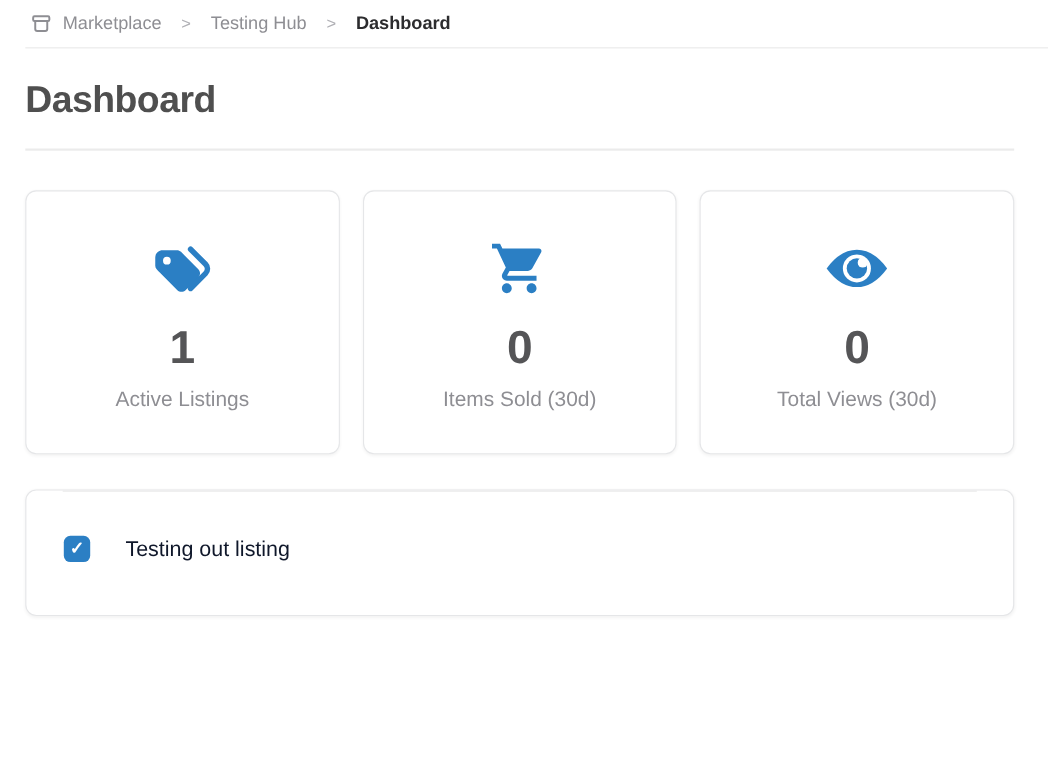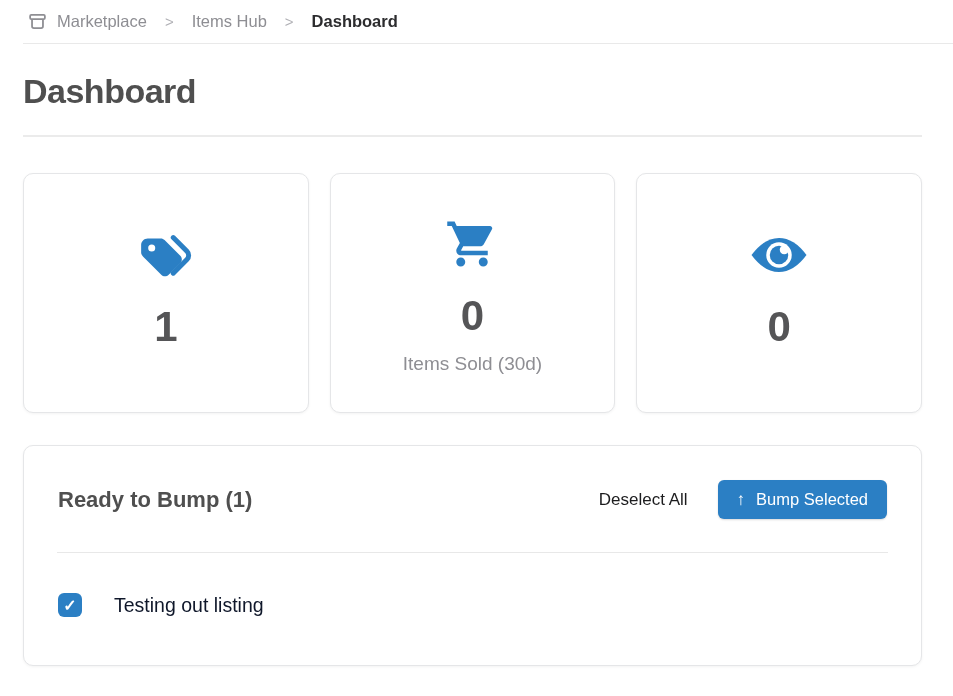--- a/index.html
+++ b/index.html
@@ -149,41 +149,42 @@
 
 <div class="breadcrumb-bar">
   <span class="store-icon">
     <svg width="19" height="19" viewBox="0 0 16 16" fill="none" stroke="#8e8e93" stroke-width="1.5" stroke-linejoin="round">
       <rect x="1.8" y="2.4" width="12.4" height="3.6" rx="1"></rect>
       <path d="M3.4 6.2 V12 a1.6 1.6 0 0 0 1.6 1.6 h6 a1.6 1.6 0 0 0 1.6 -1.6 V6.2"></path>
     </svg>
   </span>
   <span class="crumb">Marketplace</span>
   <span class="crumb-sep">&gt;</span>
-  <span class="crumb">Items Hub</span>
+  <span class="crumb">Testing Hub</span>
   <span class="crumb-sep">&gt;</span>
   <span class="crumb current">Dashboard</span>
 </div>
 <div class="bc-divider"></div>
 
 <div class="main">
   <h1 class="page-title">Dashboard</h1>
   <div class="title-divider"></div>
 
   <div class="stats">
 
     <div class="stat-card">
       <span class="stat-icon">
         <svg width="58" height="54" viewBox="0 0 28 24" fill="none">
           <path fill="#2b7fc4" d="M2 7.2 C2 5.4 3.4 4 5.2 4 h6.3 c0.7 0 1.3 0.26 1.8 0.74 l7.6 7.6 c1 1 1 2.6 0 3.6 l-5.6 5.6 c-1 1-2.6 1-3.6 0 L4.1 13.9 C3 12.8 2 12 2 10.8 Z"></path>
           <circle cx="7.1" cy="8.6" r="1.7" fill="#ffffff"></circle>
           <path d="M17.5 3.6 l6.6 6.6 c1.1 1.1 1.1 2.9 0 4 l-6.6 6.6" stroke="#2b7fc4" stroke-width="2.4" stroke-linecap="round" fill="none"></path>
         </svg>
       </span>
       <div class="stat-value">1</div>
+      <div class="stat-label">Active Listings</div>
     </div>
 
     <div class="stat-card">
       <span class="stat-icon">
         <svg width="54" height="54" viewBox="0 0 24 24" fill="#2b7fc4">
           <path d="M7 18c-1.1 0-1.99.9-1.99 2S5.9 22 7 22s2-.9 2-2-.9-2-2-2zM1 2v2h2l3.6 7.59-1.35 2.45c-.16.28-.25.61-.25.96 0 1.1.9 2 2 2h12v-2H7.42c-.14 0-.25-.11-.25-.25l.03-.12.9-1.63h7.45c.75 0 1.41-.41 1.75-1.03l3.58-6.49c.08-.14.12-.31.12-.47 0-.55-.45-1-1-1H5.21l-.94-2H1zm16 16c-1.1 0-1.99.9-1.99 2s.89 2 1.99 2 2-.9 2-2-.9-2-2-2z"></path>
         </svg>
       </span>
       <div class="stat-value">0</div>
       <div class="stat-label">Items Sold (30d)</div>
@@ -192,33 +193,26 @@
     <div class="stat-card">
       <span class="stat-icon">
         <svg width="60" height="42" viewBox="0 0 24 16">
           <path fill="#2b7fc4" d="M1 8 Q6 1.2 12 1.2 Q18 1.2 23 8 Q18 14.8 12 14.8 Q6 14.8 1 8 Z"></path>
           <circle cx="12" cy="8" r="5.1" fill="#ffffff"></circle>
           <circle cx="12" cy="8" r="3.7" fill="#2b7fc4"></circle>
           <circle cx="14.1" cy="5.9" r="1.8" fill="#ffffff"></circle>
         </svg>
       </span>
       <div class="stat-value">0</div>
+      <div class="stat-label">Total Views (30d)</div>
     </div>
 
   </div>
 
   <div class="bump-card">
-    <div class="bump-header">
-      <div class="bump-title">Ready to Bump (1)</div>
-      <button class="deselect-btn">Deselect All</button>
-      <button class="bump-btn">
-        <span class="arrow">↑</span>
-        <span>Bump Selected</span>
-      </button>
-    </div>
     <div class="bump-divider"></div>
 
     <div class="listing-row">
       <span class="checkbox">
         <span>✓</span>
       </span>
       <span class="listing-title">Testing out listing</span>
     </div>
   </div>
 </div>

